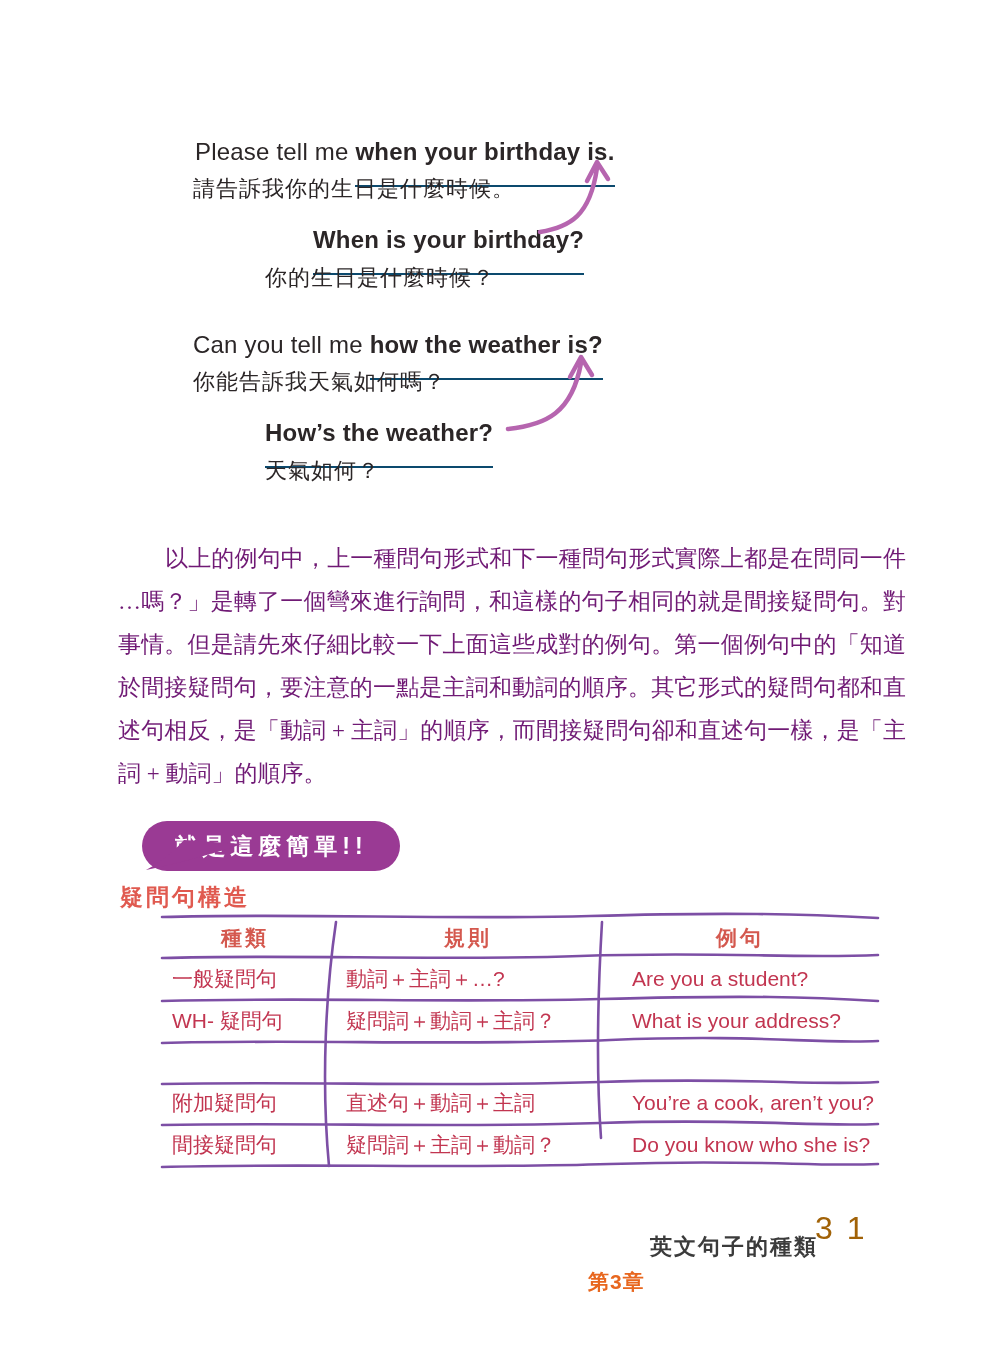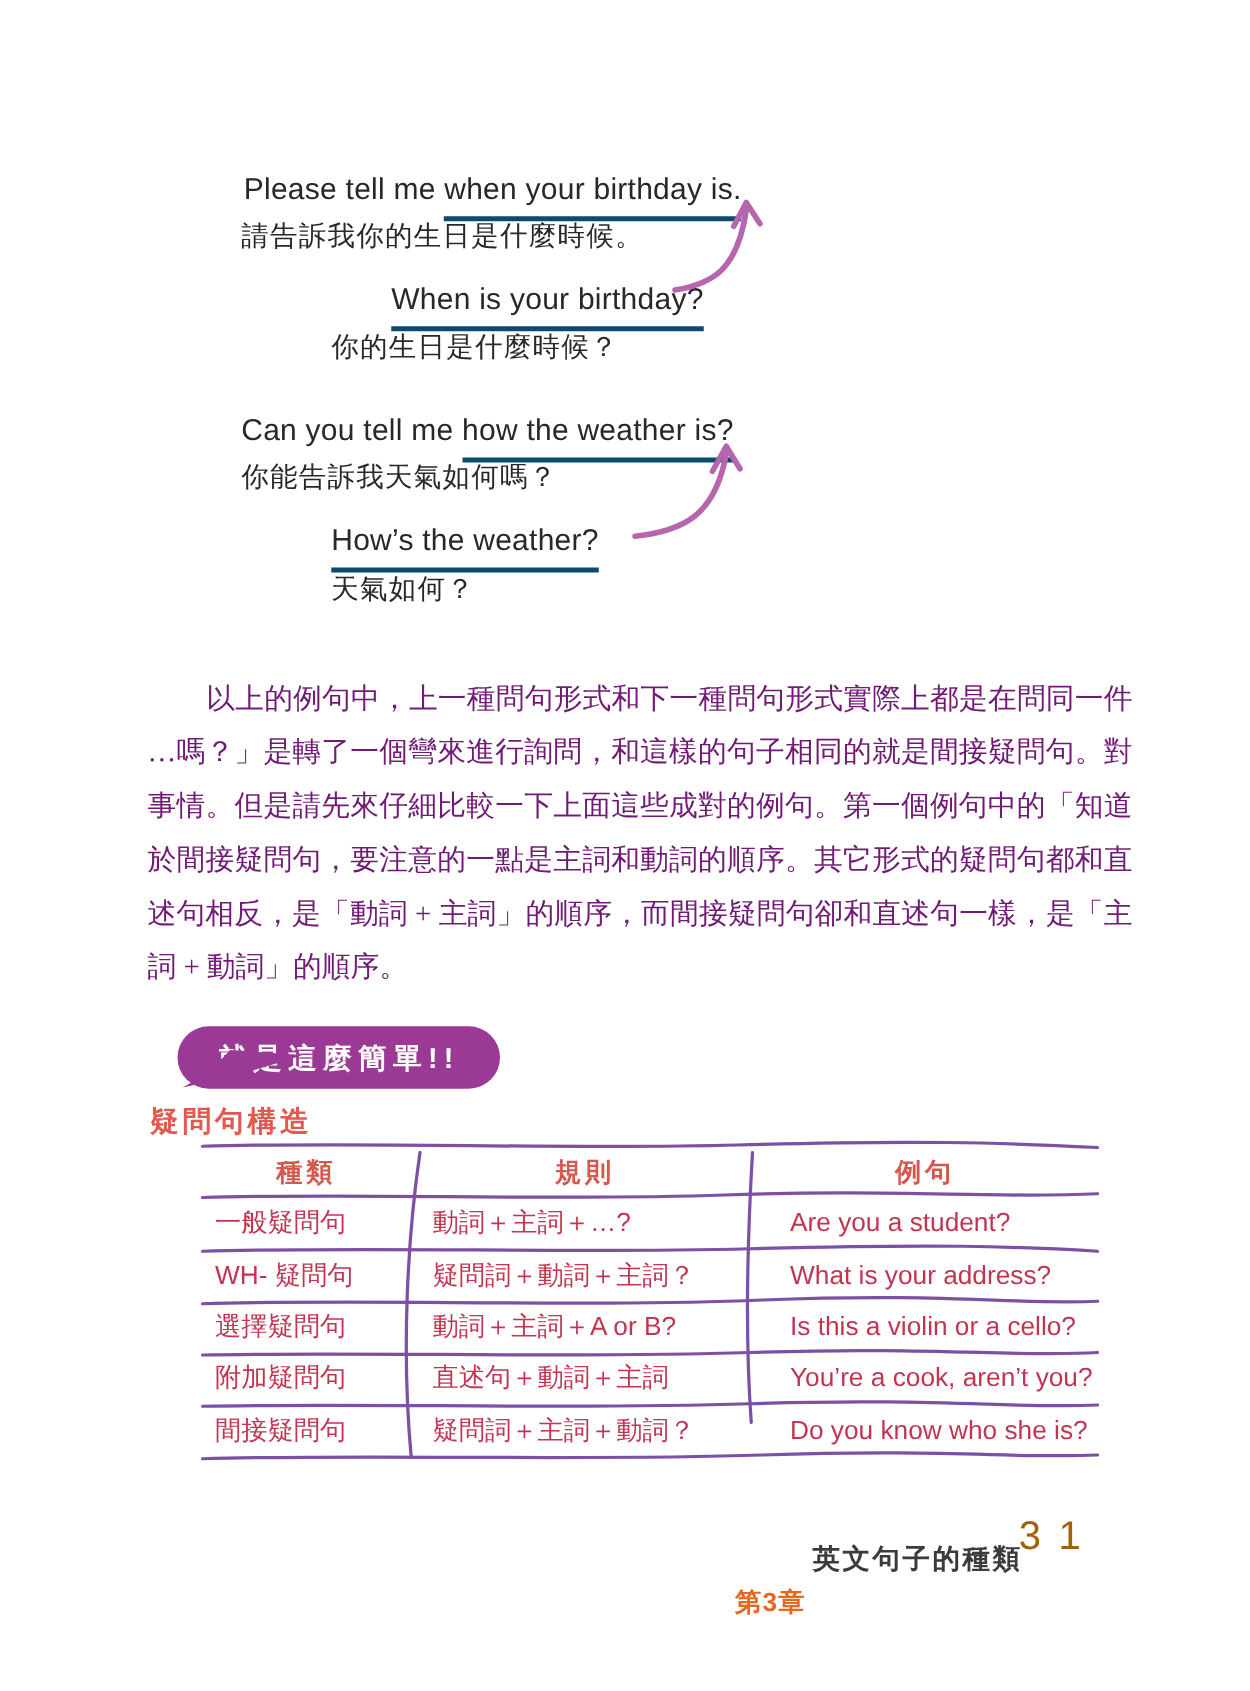--- a/index.html
+++ b/index.html
@@ -5,21 +5,21 @@
   html,body{margin:0;padding:0;}
   body{
     width:1000px;height:1353px;position:relative;background:#ffffff;
     font-family:"Liberation Sans","DejaVu Sans",sans-serif;color:#2b2627;
     overflow:hidden;
   }
   .abs{position:absolute;}
 
   
   .en-sent{font-size:24px;letter-spacing:0.2px;color:#2b2627;white-space:nowrap;}
-  .underlined{border-bottom:4px solid #0c4a6e;padding-bottom:8px;}
+  .underlined{border-bottom:2px solid #0c4a6e;padding-bottom:20px;font-weight:bold;}
   .cn-sent{font-family:"Liberation Serif","DejaVu Serif",serif;font-size:22px;
     letter-spacing:1px;color:#2b2627;white-space:nowrap;text-align:right;}
 
   
   .para-line{
     width:788px;font-family:"Liberation Serif","DejaVu Serif",serif;
     font-size:23px;line-height:43px;color:#701a75;
     text-align:justify;text-align-last:justify;white-space:normal;
   }
   .para-line.first{text-indent:47px;}
@@ -116,25 +116,20 @@
   <div class="t-row" style="top:54px;">
     <span class="c1">一般疑問句</span>
     <span class="c2">動詞＋主詞＋…?</span>
     <span class="c3">Are you a student?</span>
   </div>
   <div class="t-row" style="top:96px;">
     <span class="c1">WH- 疑問句</span>
     <span class="c2">疑問詞＋動詞＋主詞？</span>
     <span class="c3">What is your address?</span>
   </div>
-  <div class="t-row" style="top:137px;">
-    <span class="c1">選擇疑問句</span>
-    <span class="c2">動詞＋主詞＋A or B?</span>
-    <span class="c3">Is this a violin or a cello?</span>
-  </div>
   <div class="t-row" style="top:178px;">
     <span class="c1">附加疑問句</span>
     <span class="c2">直述句＋動詞＋主詞</span>
     <span class="c3">You’re a cook, aren’t you?</span>
   </div>
   <div class="t-row" style="top:220px;">
     <span class="c1">間接疑問句</span>
     <span class="c2">疑問詞＋主詞＋動詞？</span>
     <span class="c3"><span>Do you know </span><b>who she is</b><span>?</span></span>
   </div>

